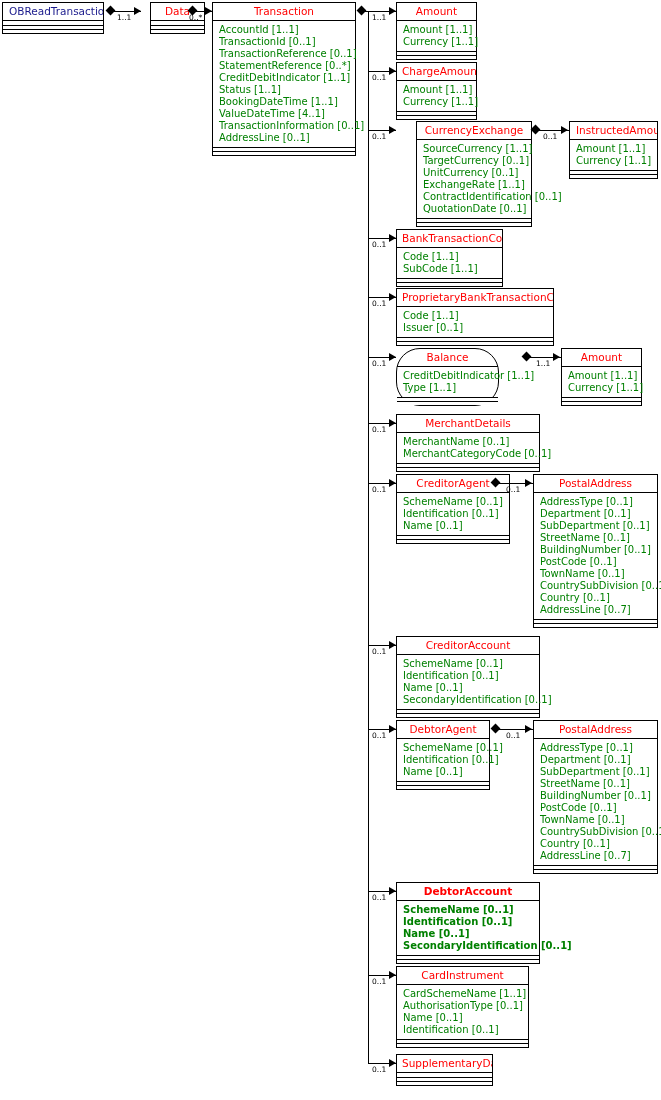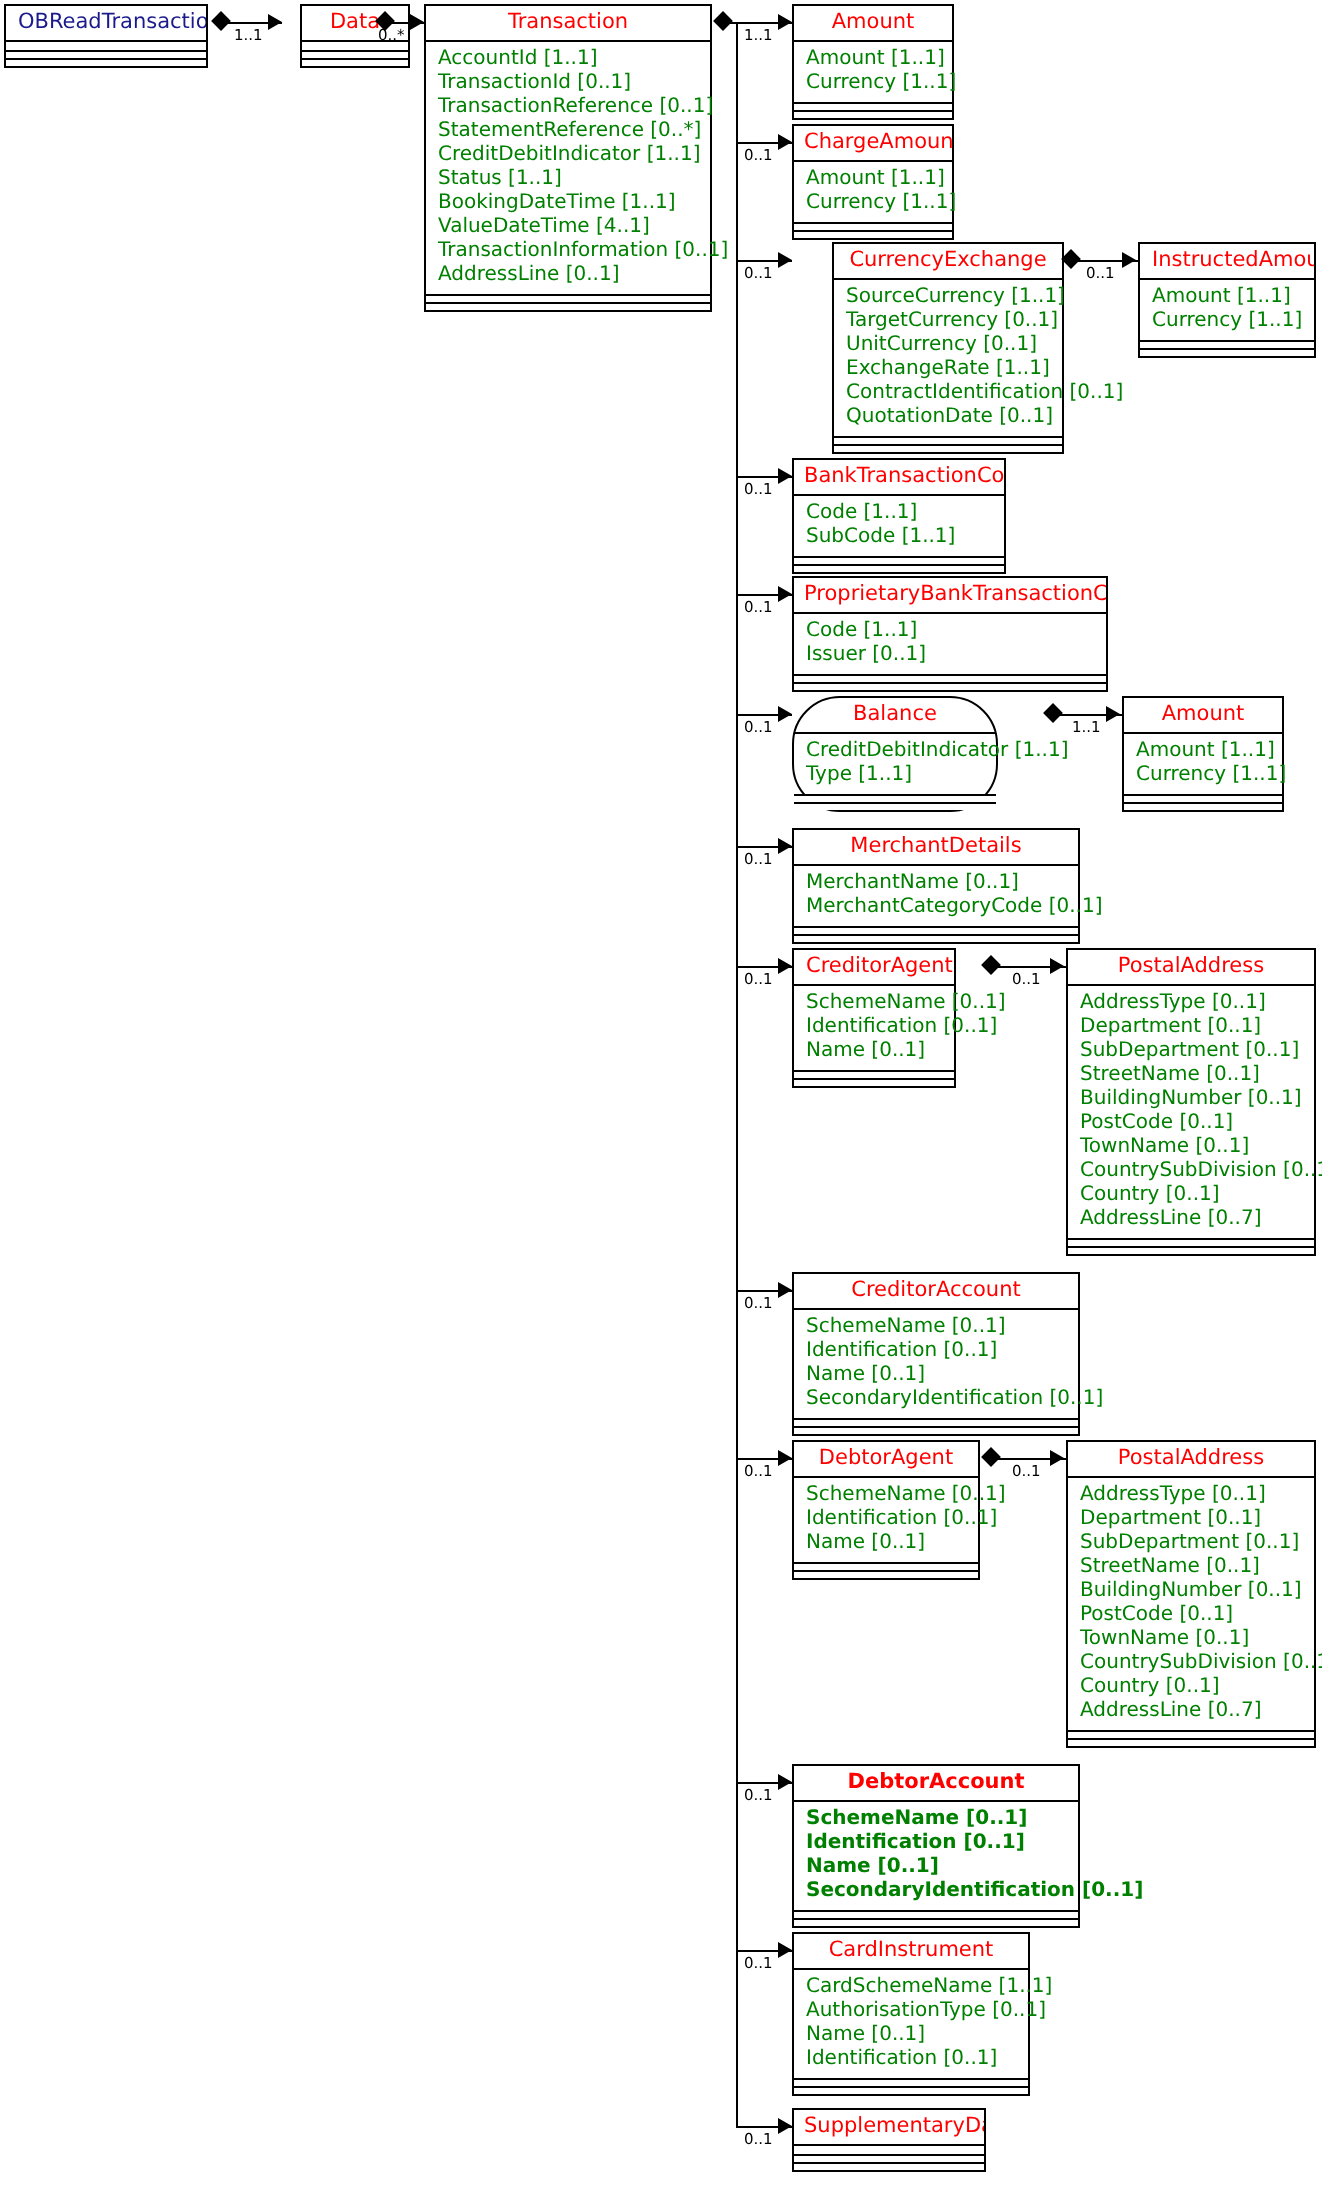--- a/index.html
+++ b/index.html
@@ -268,21 +268,21 @@
       <div class="attr">MerchantCategoryCode [0..1]</div>
     </div>
     <div class="foot"></div>
     <div class="foot2"></div>
   </div>
 
   <div class="hline" style="left:368px; top:483px; width:28px;"></div>
   <div class="arrow" style="left:389px; top:479px;"></div>
   <div class="card" style="left:372px; top:486px;">0..1</div>
 
-  <div class="box" style="left:396px; top:474px; width:82px;">
+  <div class="box" style="left:396px; top:474px; width:114px;">
     <div class="hdr">CreditorAgent</div>
     <div class="attrs">
       <div class="attr">SchemeName [0..1]</div>
       <div class="attr">Identification [0..1]</div>
       <div class="attr">Name [0..1]</div>
     </div>
     <div class="foot"></div>
     <div class="foot2"></div>
   </div>
 
@@ -376,21 +376,21 @@
       <div class="attr">SecondaryIdentification [0..1]</div>
     </div>
     <div class="foot"></div>
     <div class="foot2"></div>
   </div>
 
   <div class="hline" style="left:368px; top:975px; width:28px;"></div>
   <div class="arrow" style="left:389px; top:971px;"></div>
   <div class="card" style="left:372px; top:978px;">0..1</div>
 
-  <div class="box" style="left:396px; top:966px; width:119px;">
+  <div class="box" style="left:396px; top:966px; width:133px;">
     <div class="hdr">CardInstrument</div>
     <div class="attrs">
       <div class="attr">CardSchemeName [1..1]</div>
       <div class="attr">AuthorisationType [0..1]</div>
       <div class="attr">Name [0..1]</div>
       <div class="attr">Identification [0..1]</div>
     </div>
     <div class="foot"></div>
     <div class="foot2"></div>
   </div>

